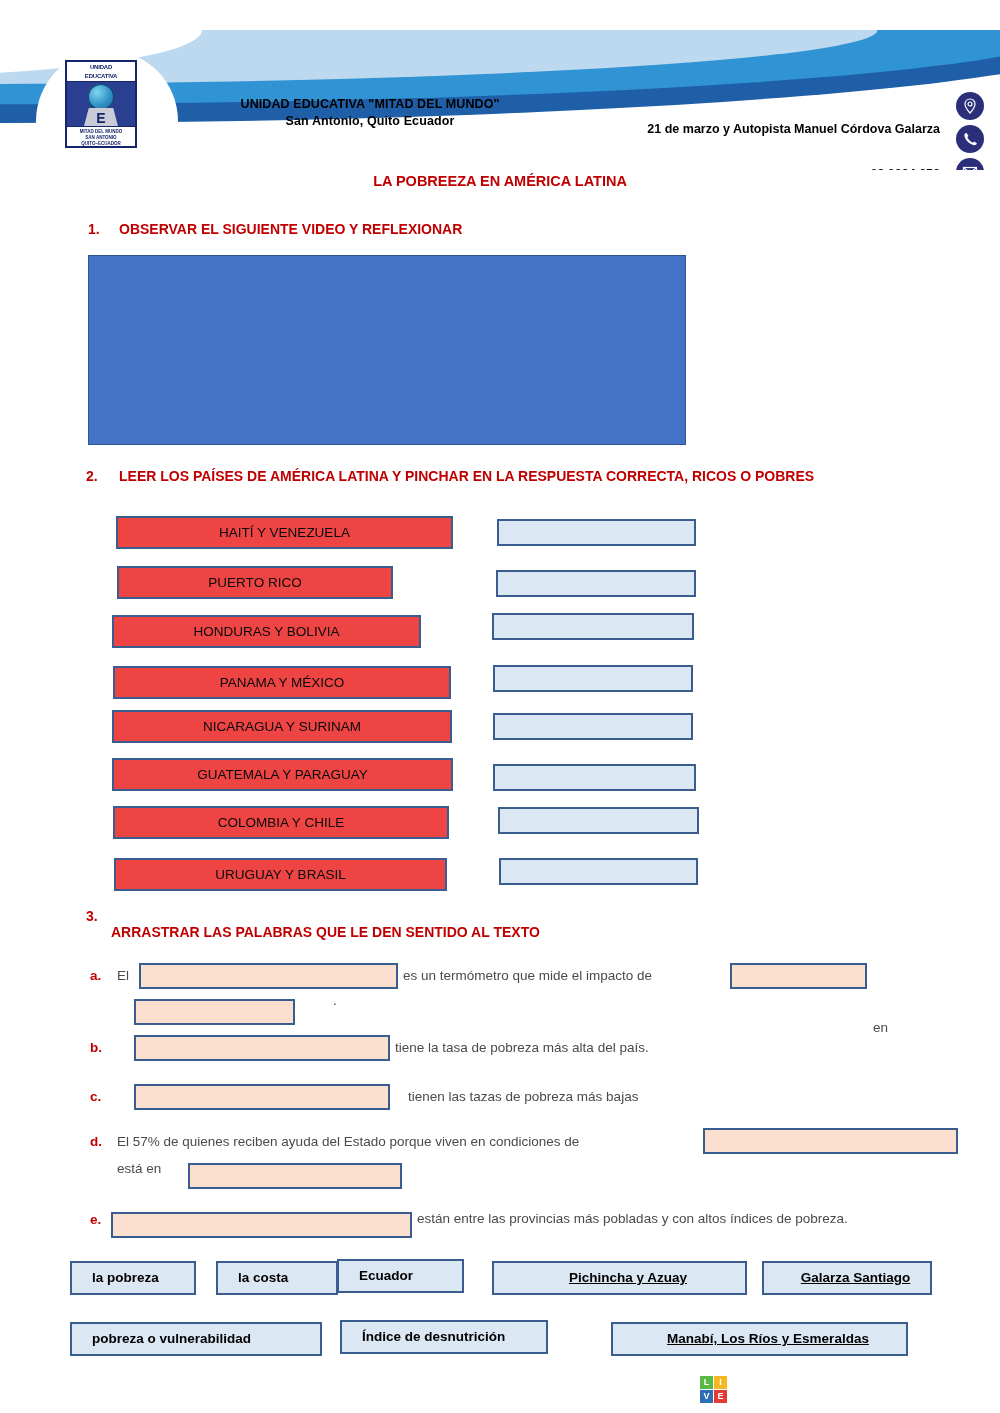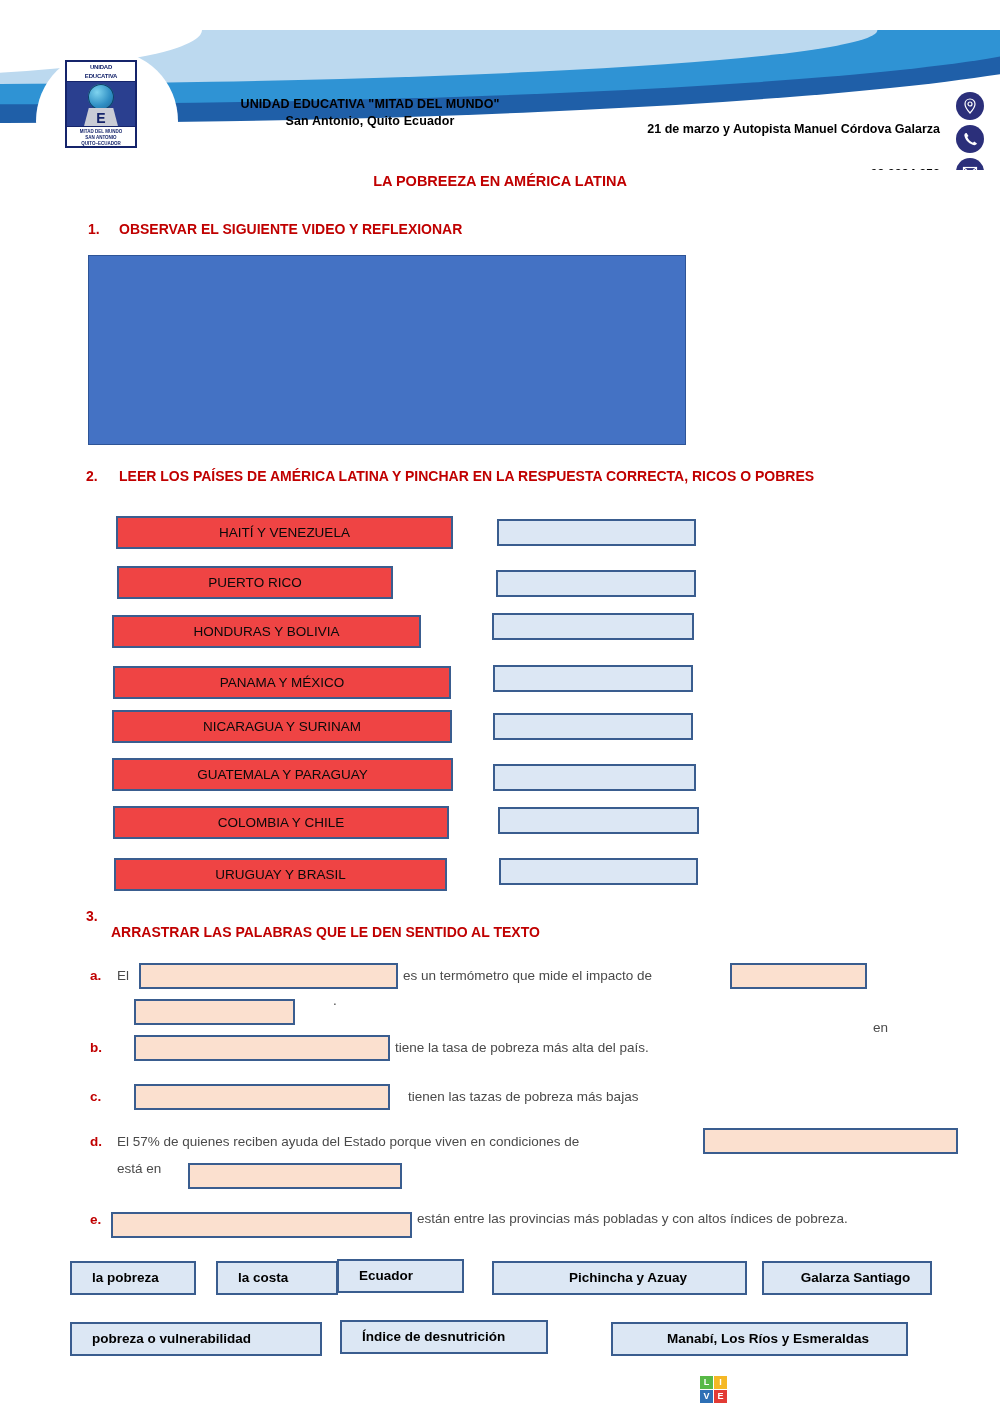--- a/index.html
+++ b/index.html
@@ -255,21 +255,21 @@
     background: #dce7f4;
     border: 2px solid #3a5d8f;
     box-sizing: border-box;
     height: 34px;
     color: #000000;
     font-size: 13.5px;
     font-weight: bold;
     line-height: 30px;
     padding-left: 20px;
   }
-  .word-chip.center { text-align: center; padding-left: 17px; }
+  .word-chip.center { text-align: center; padding-left: 17px; text-decoration: underline; }
 
   
   .lw-logo {
     position: absolute;
     left: 700px; top: 1376px;
     display: flex;
     align-items: center;
   }
   .lw-tiles {
     display: grid;

